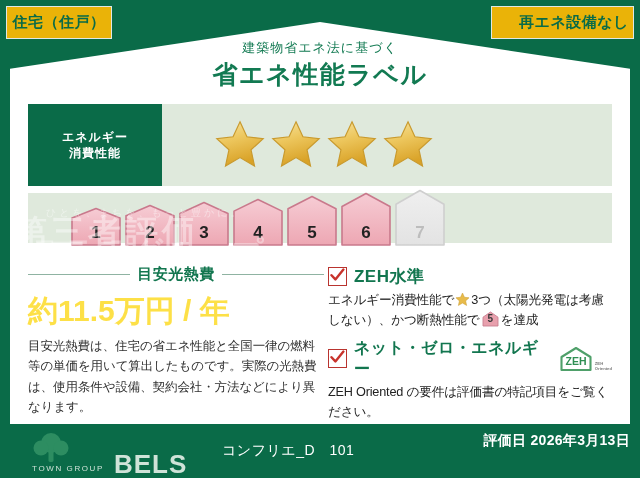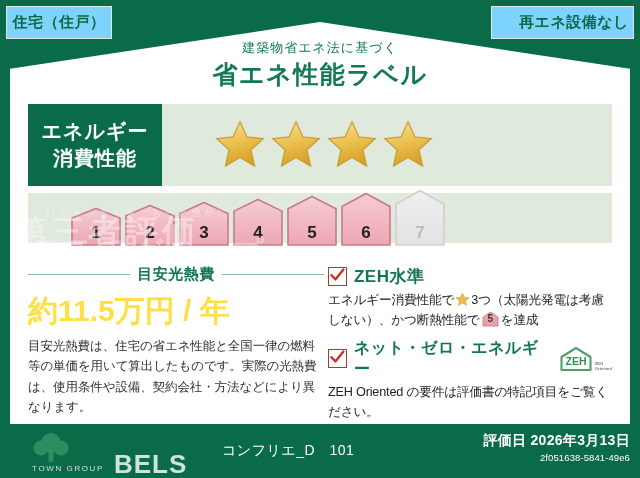--- a/index.html
+++ b/index.html
@@ -5,21 +5,21 @@
   html,body{margin:0;padding:0;}
   body{
     width:640px;height:478px;overflow:hidden;
     font-family:"Liberation Sans","DejaVu Sans",sans-serif;
     background:#0a6b48;
   }
   #label-root{position:relative;width:640px;height:478px;background:#0a6b48;}
 
   
   .badge{
-    position:absolute;top:6px;background:#7dd3fc;
+    position:absolute;top:6px;background:#eab308;
     color:#0a6b48;font-weight:bold;font-size:15px;
     display:flex;align-items:center;justify-content:center;
     border:1px solid #dfe8e4;letter-spacing:.5px;
   }
   .badge-left{left:6px;width:104px;height:31px;}
   .badge-right{right:6px;width:118px;height:31px;padding-left:23px;}
 
   
   .roof{
     position:absolute;left:10px;top:22px;width:620px;height:90px;
@@ -35,21 +35,21 @@
   }
   .title-sub{font-size:13px;font-weight:normal;letter-spacing:1px;line-height:1.2;}
   .title-main{font-size:25px;font-weight:bold;letter-spacing:1.5px;margin-top:3px;line-height:1.2;}
 
   
   .rows{position:absolute;left:28px;top:104px;width:584px;z-index:5;}
   .perf-row{display:flex;align-items:stretch;margin-bottom:7px;}
   .perf-key{
     width:134px;background:#0a6b48;color:#fff;font-weight:bold;
     display:flex;flex-direction:column;align-items:center;justify-content:center;
-    font-size:20px;line-height:1.35;letter-spacing:1px;
+    font-size:12px;line-height:1.35;letter-spacing:1px;
   }
   .perf-val{
     flex:1;background:#dfe9dc;display:flex;align-items:center;
   }
   .row-energy .perf-key,.row-energy .perf-val{height:82px;}
   .row-insul .perf-key,.row-insul .perf-val{height:50px;}
 
   .stars{display:flex;gap:4px;padding-left:52px;align-items:center;}
   .star{width:52px;height:52px;display:block;}
 
@@ -347,21 +347,20 @@
       </svg>
     </div>
 
     <div class="prop-name">コンフリエ_D　101</div>
 
     <div class="eval">
       <div class="eval-date">
         <span>評価日</span>
         <span>2026年3月13日</span>
       </div>
-      <div class="eval-id">2f051638-5841-49e6</div>
     </div>
   </div>
 
   <div class="watermark">
     <div class="wm-inner">
       <div class="wm-c">ひとを、まちを、もっと豊かに。</div>
       <div class="wm-a">第三者評価</div>
       <div class="wm-b">ラララグループ</div>
     </div>
   </div>

